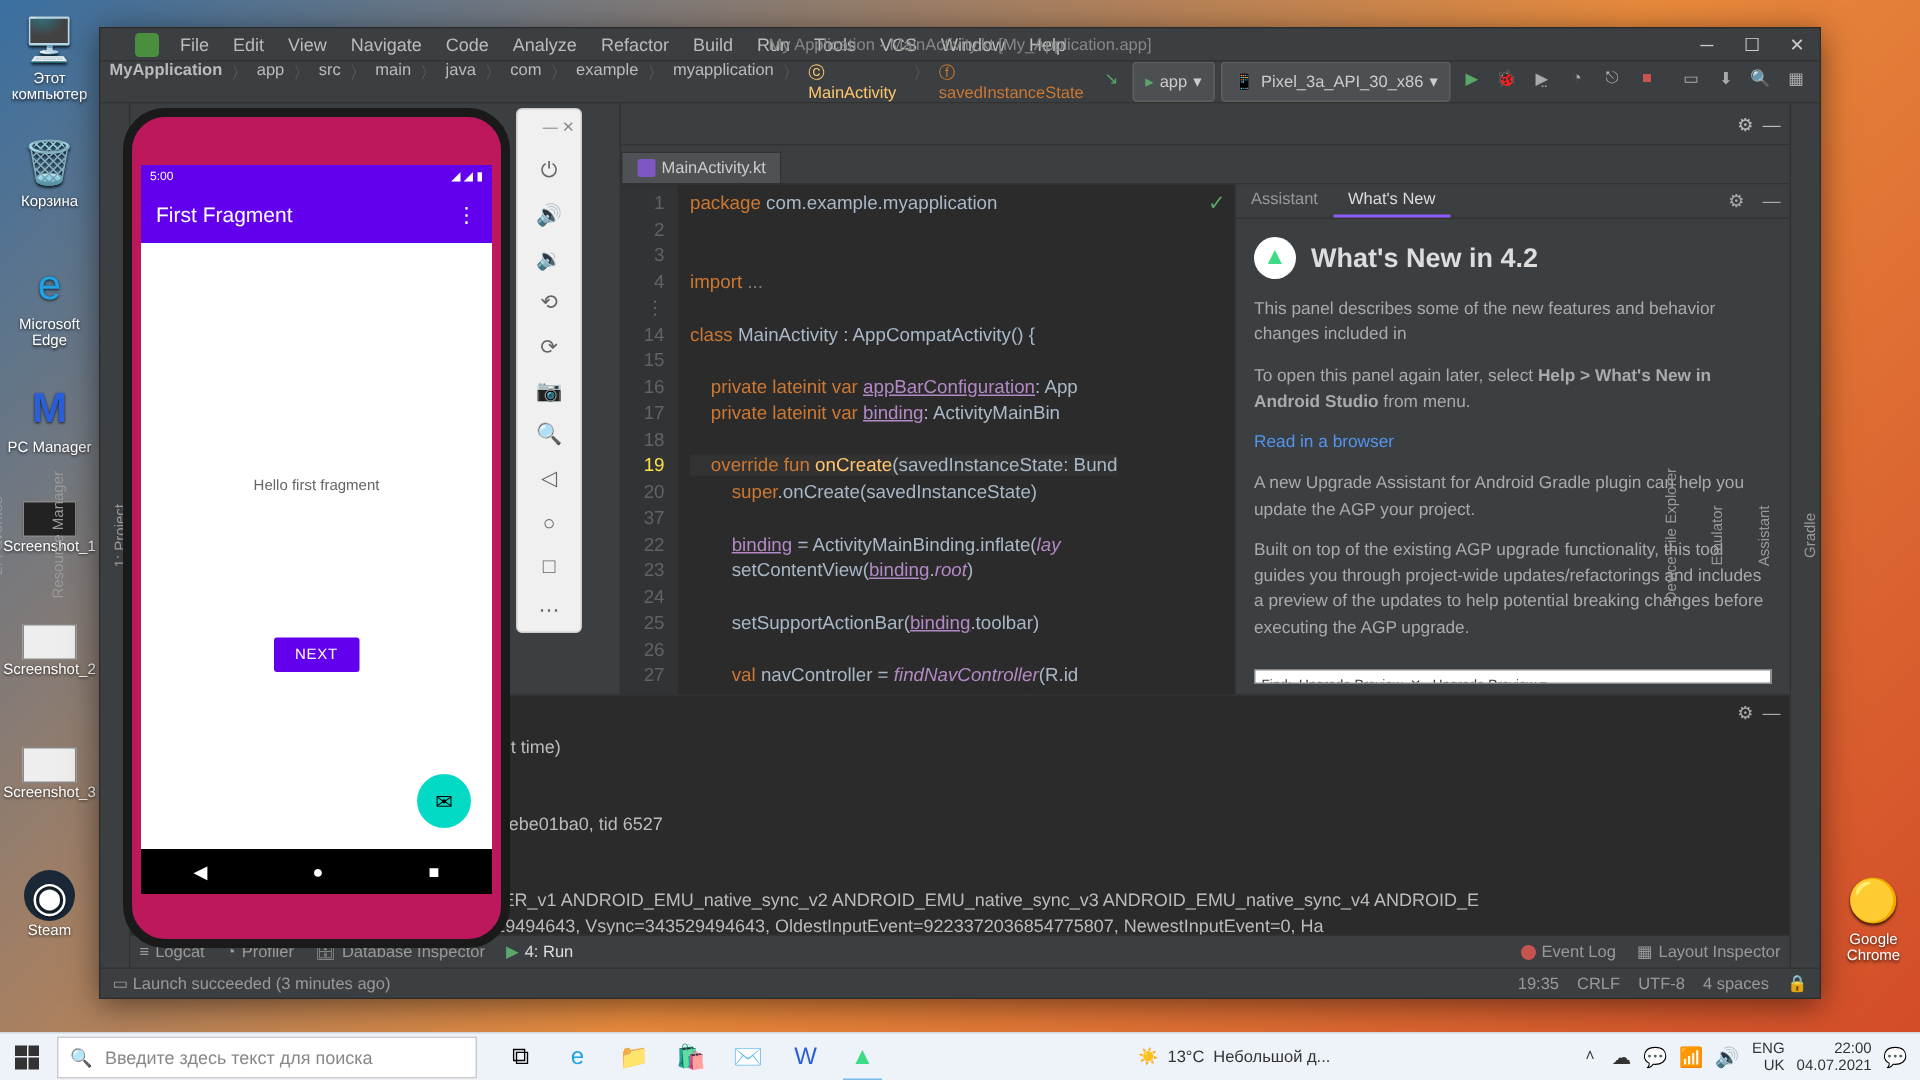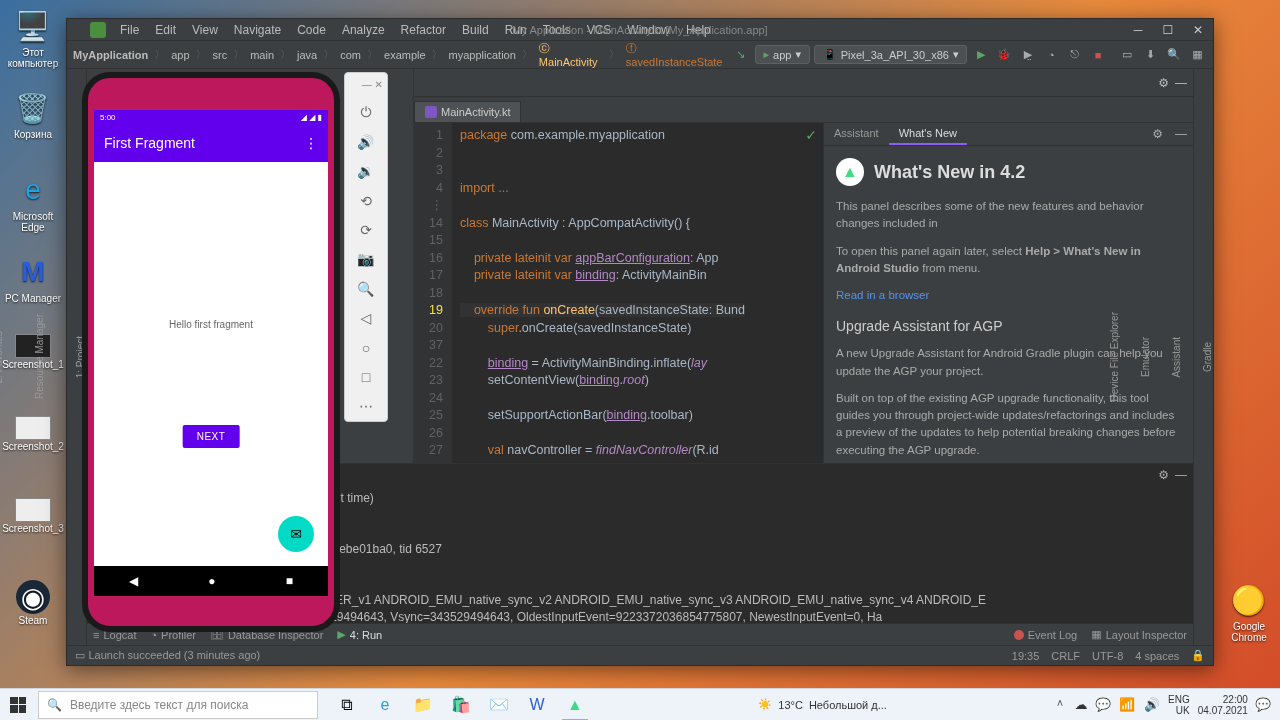--- a/index.html
+++ b/index.html
@@ -13,21 +13,21 @@
 .desk-icon .lbl{line-height:1.1;word-wrap:break-word}
 
 
 .as{position:absolute;left:66px;top:18px;width:1148px;height:648px;background:#3c3f41;border:1px solid #2b2b2b;box-shadow:0 4px 20px rgba(0,0,0,.5);display:flex;flex-direction:column;color:#bbb;font-size:12px}
 .as-menubar{height:22px;background:#3c3f41;border-bottom:1px solid #323232;display:flex;align-items:center;padding:0 23px;gap:4px;position:relative}
 .as-menubar .logo{width:16px;height:16px;background:#4a8f3e;border-radius:3px;margin-right:4px}
 .as-menubar .mitem{padding:2px 6px;color:#bbb;cursor:default}
 .as-menubar .title{position:absolute;left:50%;transform:translateX(-50%);color:#888;font-size:11px}
 .as-menubar .wctrl{position:absolute;right:0;display:flex}
 .as-menubar .wctrl span{width:30px;height:22px;display:flex;align-items:center;justify-content:center;color:#ccc}
-.as-toolbar{height:28px;background:#3c3f41;border-bottom:1px solid #323232;display:flex;align-items:center;padding:0 6px;font-size:11px;gap:4px}
+.as-toolbar{height:28px;background:#3c3f41;border-bottom:1px solid #323232;display:flex;padding:0 6px;font-size:11px;gap:4px}
 .as-toolbar .crumb{color:#bbb}
 .as-toolbar .sep{color:#666;margin:0 2px}
 .as-toolbar .spacer{flex:1}
 .as-toolbar .combo{background:#4c5052;border:1px solid #5e6060;border-radius:3px;padding:2px 8px;display:flex;align-items:center;gap:4px;color:#ccc}
 .as-toolbar .tbtn{width:22px;height:22px;display:flex;align-items:center;justify-content:center;color:#aaa;border-radius:3px}
 .as-toolbar .tbtn.run{color:#59a869}
 .as-toolbar .tbtn.stop{color:#c75450}
 .as-body{flex:1;display:flex;min-height:0}
 .as-left-gutter{width:20px;background:#3c3f41;border-right:1px solid #323232;writing-mode:vertical-rl;font-size:10px;color:#999;padding:8px 0;display:flex;flex-direction:column;gap:30px;align-items:center}
 .as-left-gutter span{transform:rotate(180deg)}
@@ -299,21 +299,20 @@
                 <span style="padding:4px 6px;color:#aaa">—</span>
               </div>
               <div class="assist-head">
                 <div class="aicon">▲</div>
                 <h2>What's New in 4.2</h2>
               </div>
               <div class="assist-body">
                 <p>This panel describes some of the new features and behavior changes included in</p>
                 <p><span>To open this panel again later, select </span><b>Help &gt; What's New in Android Studio</b><span> from menu.</span></p>
                 <p><a href="#">Read in a browser</a></p>
-                <h3>Upgrade Assistant for AGP</h3>
                 <p>A new Upgrade Assistant for Android Gradle plugin can help you update the AGP your project.</p>
                 <p>Built on top of the existing AGP upgrade functionality, this tool guides you through project-wide updates/refactorings and includes a preview of the updates to help potential breaking changes before executing the AGP upgrade.</p>
               </div>
               <div class="assist-img">
                 Find: &nbsp;Upgrade Preview &nbsp;✕ &nbsp;&nbsp;Upgrade Preview ▾<br>
                 <br>
                 &nbsp;&nbsp;&nbsp;AGP version specification<br>
                 &nbsp;&nbsp;&nbsp; 1 usage<br>
                 &nbsp;&nbsp;&nbsp;&nbsp;▸ References considered 1 usage<br>
                 &nbsp;&nbsp;&nbsp;&nbsp;▸ Update version string 1 usage<br>

